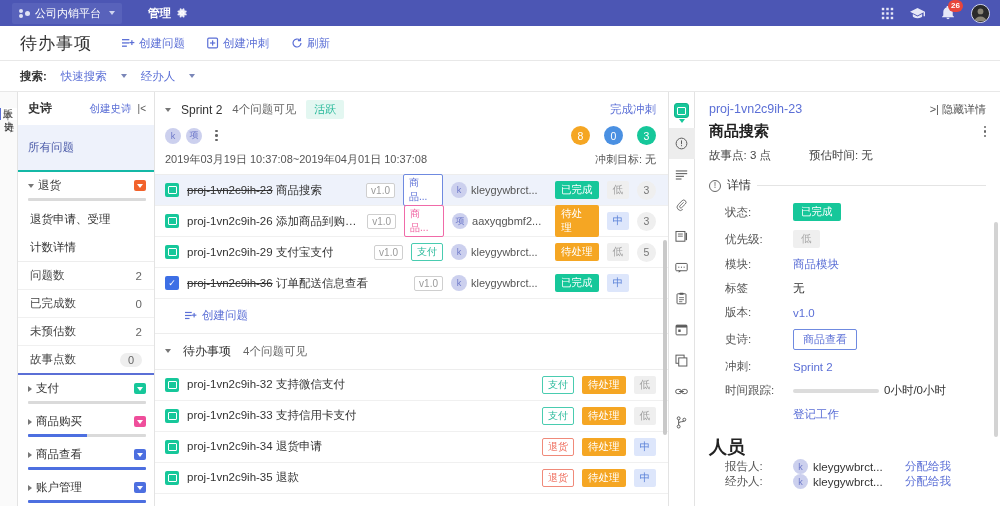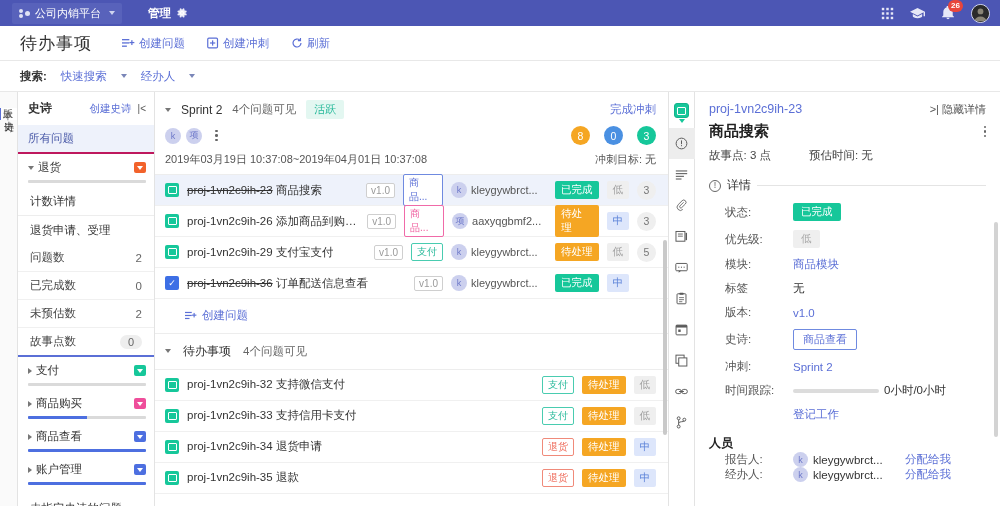--- a/index.html
+++ b/index.html
@@ -68,21 +68,21 @@
     cursor:pointer; line-height:1.15; letter-spacing:1px;
   }
   .vtab.active { background:#fff; color:#333; border-left:2px solid #5b6fd6; margin-left:-1px;}
 
   
   .epicpanel { width:137px; flex:0 0 137px; border-right:1px solid #e3e3e3; background:#fff; display:flex; flex-direction:column; overflow:hidden;}
   .epichdr { display:flex; align-items:center; padding:8px 8px 8px 10px; font-size:12px; }
   .epichdr .t { font-weight:bold; color:#333; }
   .epichdr .create { margin-left:auto; color:#5b6fd6; font-size:10.5px; cursor:pointer;}
   .epichdr .collapse { margin-left:6px; color:#555; font-size:10px; cursor:pointer;}
-  .epic-all { background:#eef2fb; color:#4a5aa8; font-size:11.5px; padding:6px 10px; border-bottom:2px solid #be185d;}
+  .epic-all { background:#eef2fb; color:#4a5aa8; font-size:11.5px; padding:15px 10px; border-bottom:2px solid #14b8a6;}
   .epicrow { padding:6px 8px 4px 10px; }
   .epicrow .line1 { display:flex; align-items:center; gap:4px; }
   .arrow { width:0;height:0;border-left:4px solid #777;border-top:3px solid transparent;border-bottom:3px solid transparent; flex:0 0 auto;}
   .arrow.open { border-left:3px solid transparent;border-right:3px solid transparent;border-top:4px solid #777; border-bottom:none; }
   .epicname { font-size:11.5px; color:#333; }
   .epicsq { width:12px;height:11px; border-radius:2px; margin-left:auto; display:flex;align-items:center;justify-content:center;}
   .epicsq:after { content:""; width:0;height:0;border-left:3px solid transparent;border-right:3px solid transparent;border-top:4px solid #fff;}
   .pbar { height:3px; background:#dadada; margin:5px 0 0 0; border-radius:1px; overflow:hidden; }
   .pbar > i { display:block; height:100%; background:#4d6fe0; }
   .epicsub { font-size:11.5px; color:#333; padding:7px 10px 6px 12px; }
@@ -166,21 +166,21 @@
   .circ-i { width:12px;height:12px;border:1px solid #666; border-radius:50%; color:#666; font-size:9px; display:flex;align-items:center;justify-content:center; line-height:1;}
   .frow { display:flex; align-items:center; margin-top:9px; font-size:11.5px; }
   .frow .fl { width:84px; color:#555; padding-left:16px; }
   .frow .fv { color:#333; }
   .fv.link { color:#5b6fd6; }
   .chip-done { background:#16c79a; color:#fff; font-size:10.5px; padding:2px 8px; border-radius:2px;}
   .chip-low { background:#efefef; color:#a8a8a8; font-size:10.5px; padding:2px 8px; border-radius:2px;}
   .chip-epic { border:1px solid #6f8ae0; color:#5b6fd6; font-size:11px; padding:2px 9px; border-radius:2px;}
   .track { display:flex; align-items:center; gap:5px;}
   .track-bar { width:86px; height:4px; background:#dcdcdc; border-radius:2px;}
-  .d-h { font-size:12px; font-weight:bold; color:#222; margin-top:13px;}
+  .d-h { font-size:18px; font-weight:bold; color:#222; margin-top:13px;}
   .prow { display:flex; align-items:center; font-size:11.5px;}
   .prow .fl { width:84px; color:#555; padding-left:16px;}
   .prow .av2 { width:15px;height:15px;border-radius:50%;background:#ccd0ee;color:#6c77c9;font-size:9px;display:flex;align-items:center;justify-content:center;margin-right:5px;}
   .prow .nm { color:#333; width:92px; white-space:nowrap; overflow:hidden; text-overflow:ellipsis;}
   .prow .act { color:#5b6fd6; cursor:pointer; }
   .d-scroll { position:absolute; right:2px; top:130px; width:4px; height:215px; background:#d3d3d3; border-radius:2px;}
 </style>
 </head>
 <body>
 
@@ -303,22 +303,22 @@
       <div class="epicrow">
         <div class="line1">
           <span class="arrow open"></span>
           <span class="epicname">退货</span>
           <span class="epicsq" style="background:#f2622b"></span>
         </div>
         <div class="pbar">
             <i style="width:0%"></i>
           </div>
       </div>
+      <div class="epicsub">退货申请、受理</div>
       <div class="epicsub bordered">计数详情</div>
-      <div class="epicsub">退货申请、受理</div>
       <div class="statrow">
         <span>问题数</span>
         <span class="v">2</span>
       </div>
       <div class="statrow">
         <span>已完成数</span>
         <span class="v">0</span>
       </div>
       <div class="statrow">
         <span>未预估数</span>

